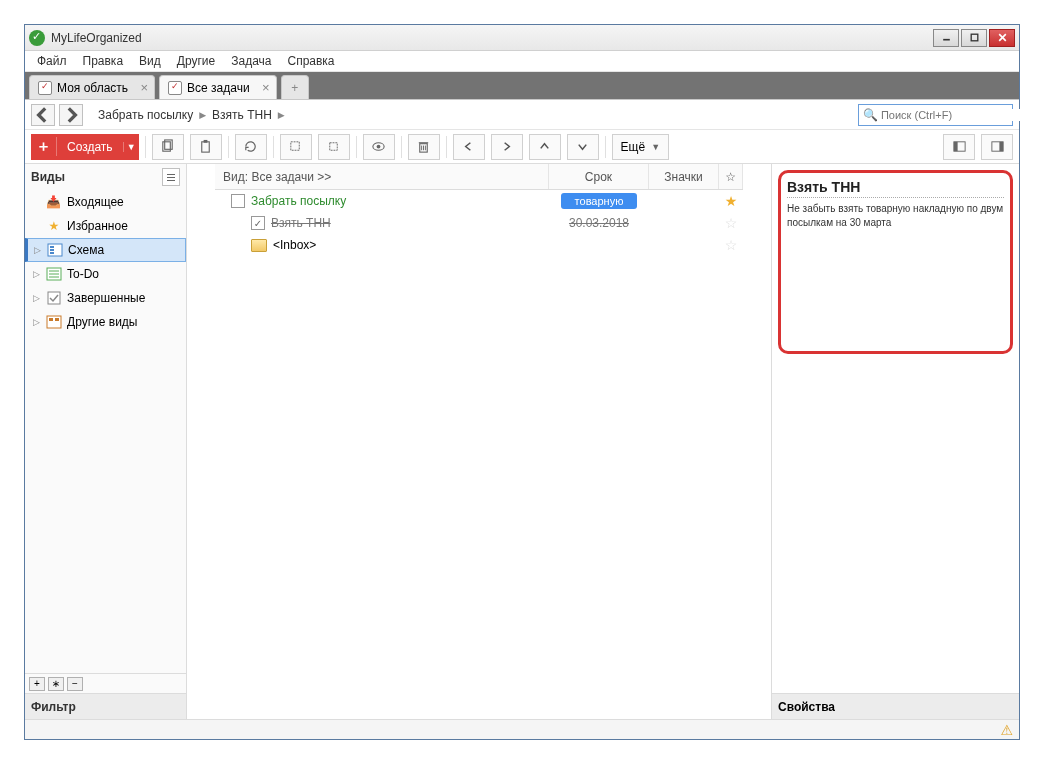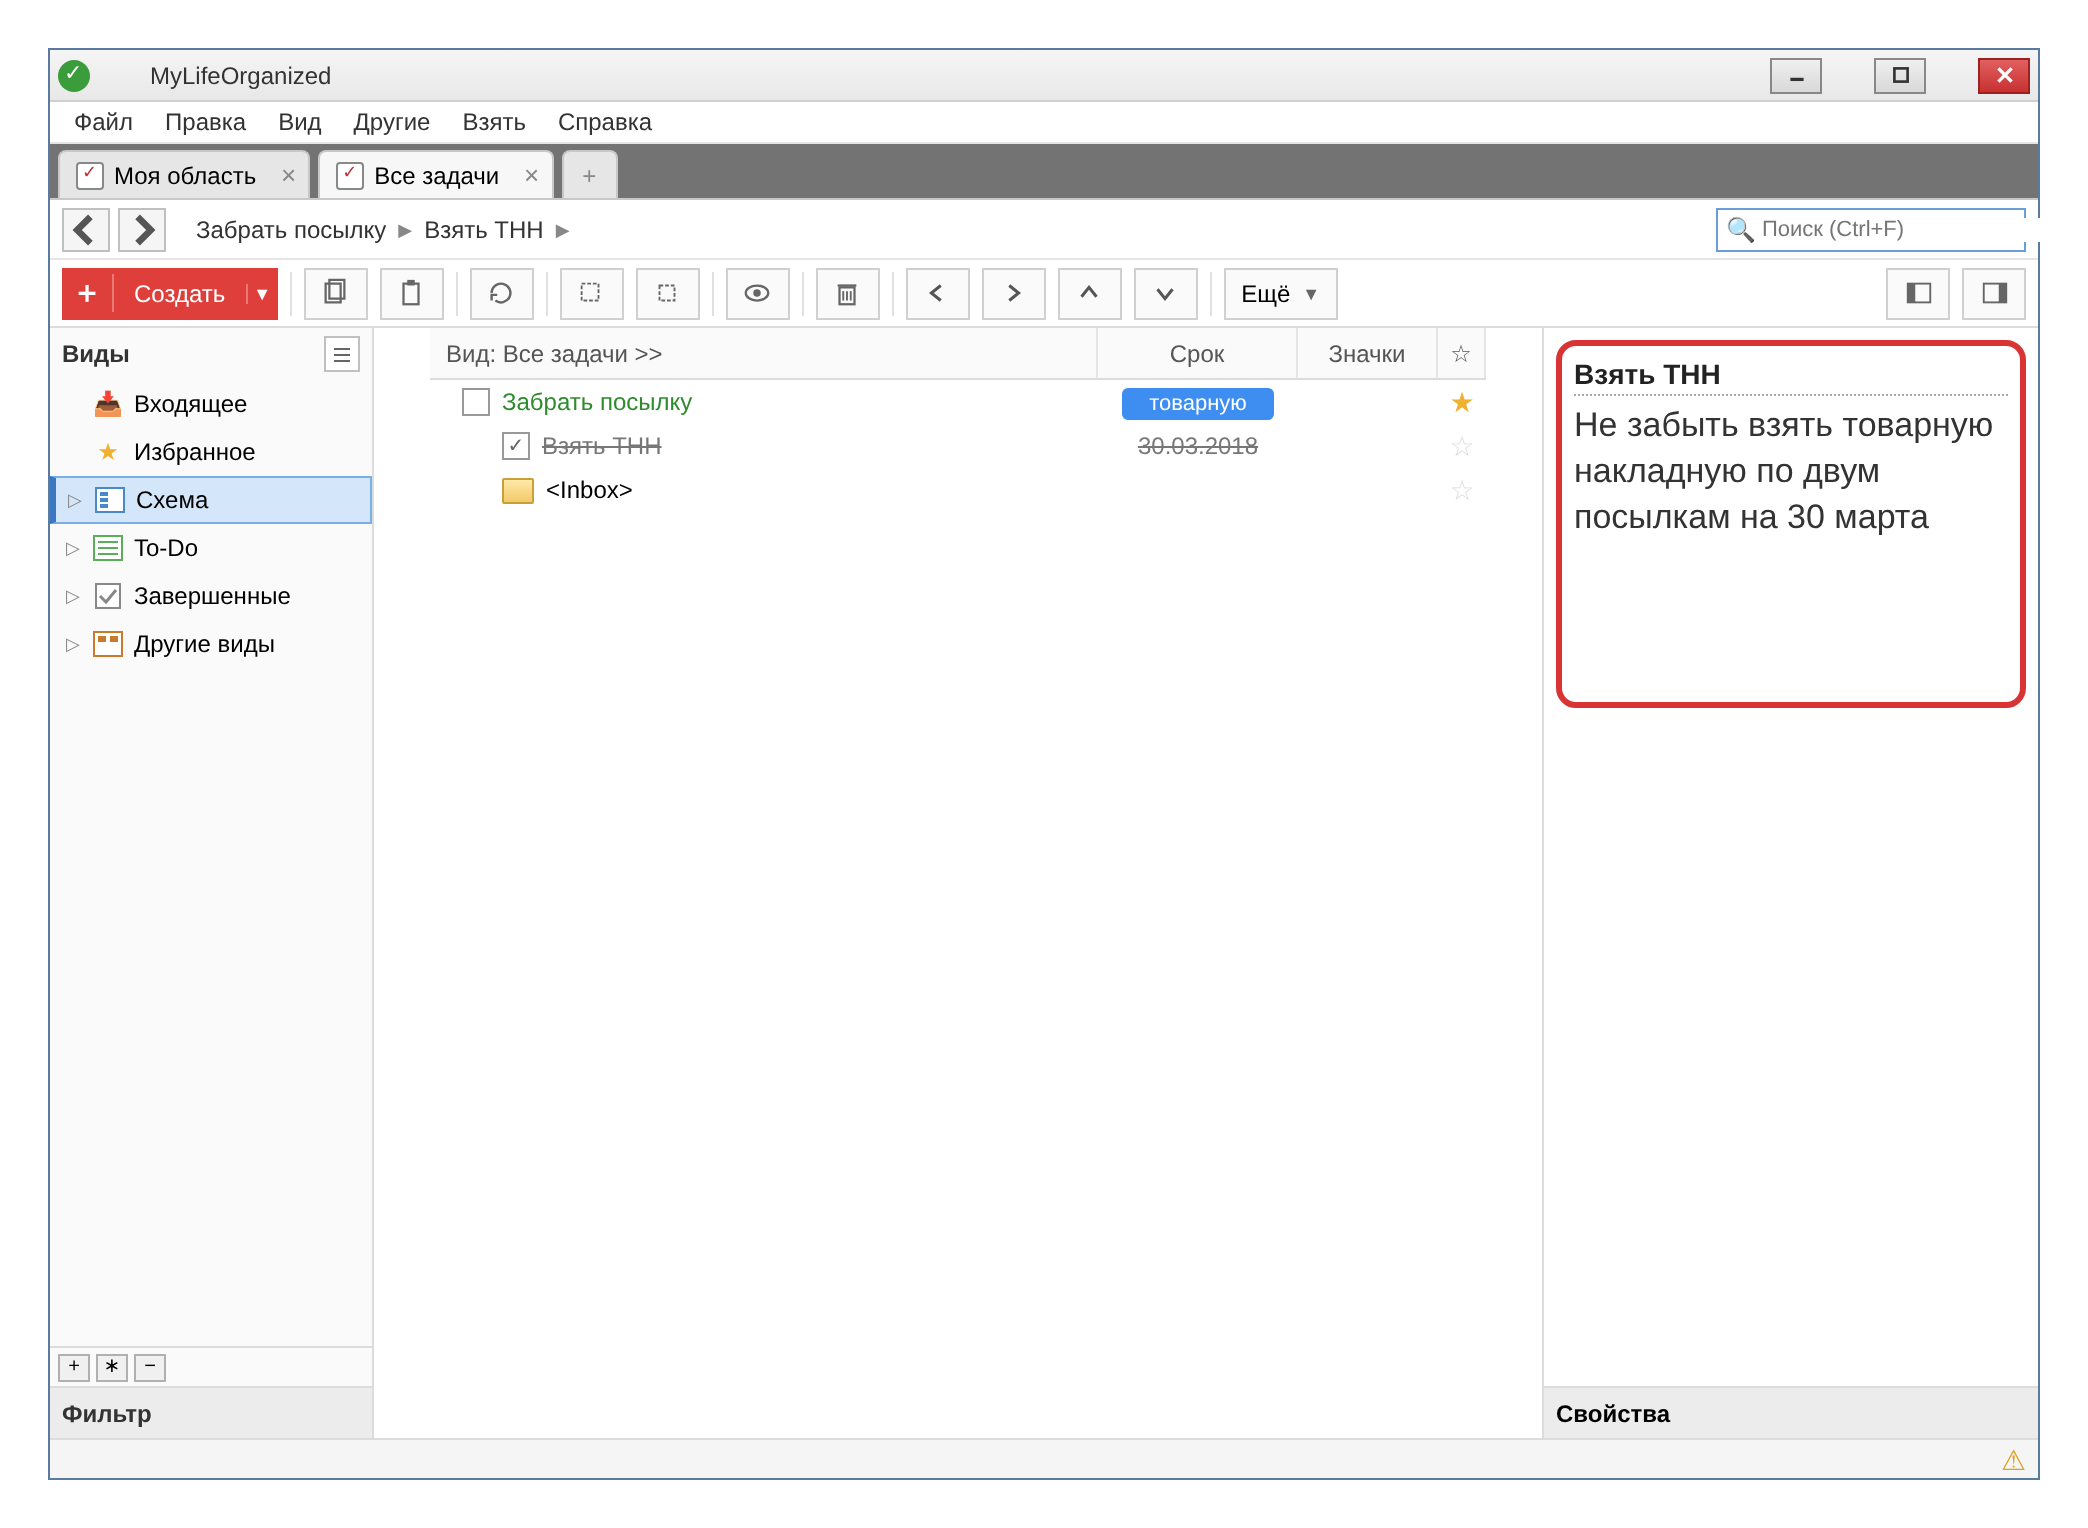--- a/index.html
+++ b/index.html
@@ -1,18 +1,18 @@
 <!DOCTYPE html>
 <html><head>
 <meta charset="utf-8">
 <style>
 * { box-sizing: border-box; margin: 0; padding: 0; font-family: 'Segoe UI', Tahoma, sans-serif; font-size: 12px; }
 body { background: #fff; padding: 24px; }
 .window { width: 996px; height: 716px; border: 1px solid #5a7aa0; background: #fff; display: flex; flex-direction: column; position: relative; }
-.titlebar { height: 26px; background: linear-gradient(#f5f5f5, #e8e8e8); display: flex; align-items: center; padding: 0 4px; border-bottom: 1px solid #d0d0d0; gap: 24px; }
+.titlebar { height: 26px; background: linear-gradient(#f5f5f5, #e8e8e8); display: flex; align-items: center; padding: 0 4px; border-bottom: 1px solid #d0d0d0; }
 .titlebar .app-icon { width: 16px; height: 16px; background: #3a9c3a; border-radius: 50%; margin-right: 6px; position: relative; }
 .titlebar .app-icon::after { content: '✓'; position: absolute; color: #fff; font-size: 11px; top: 0; left: 3px; }
 .titlebar .title { flex: 1; color: #333; }
 .win-btn { width: 26px; height: 18px; margin-left: 2px; border: 1px solid #888; background: linear-gradient(#f0f0f0,#d8d8d8); display: flex; align-items: center; justify-content: center; cursor: pointer; }
 .win-btn.close { background: linear-gradient(#e06060,#c83030); border-color: #a02020; }
 .win-btn svg { width: 11px; height: 11px; }
 .menubar { height: 21px; display: flex; align-items: center; padding: 0 4px; border-bottom: 1px solid #e5e5e5; }
 .menubar .mi { padding: 2px 8px; color: #333; cursor: pointer; }
 .tabsbar { height: 28px; background: #737373; display: flex; align-items: flex-end; padding: 0 4px; border-bottom: 1px solid #c8c8c8; }
 .doc-tab { height: 24px; padding: 0 26px 0 8px; background: #f7f7f7; border: 1px solid #c8c8c8; border-bottom: none; border-radius: 4px 4px 0 0; display: flex; align-items: center; margin-right: 4px; position: relative; cursor: pointer; }
@@ -68,21 +68,21 @@
 .task-row .strike { text-decoration: line-through; color: #777; }
 .task-row .due { width: 100px; text-align: center; }
 .due-pill { background: #3e8df0; color: #fff; padding: 2px 14px; border-radius: 3px; font-size: 11px; }
 .due-date { text-decoration: line-through; color: #777; }
 .task-row .znc { width: 70px; }
 .task-row .str { width: 24px; color: #f0b030; text-align: center; font-size: 14px; }
 .task-row .str.gray { color: #ddd; }
 .detail { width: 248px; border-left: 1px solid #dcdcdc; display: flex; flex-direction: column; }
 .detail-note { flex: 1; margin: 6px; border: 3px solid #d93333; border-radius: 10px; padding: 6px; background: #fff; }
 .detail-note .dtitle { font-weight: bold; font-size: 14px; color: #222; border-bottom: 1px dotted #aaa; padding-bottom: 2px; margin-bottom: 4px; }
-.detail-note .dbody { color: #333; font-size: 17px; line-height: 1.35; }
+.detail-note .dbody { color: #333; font-size: 10px; line-height: 1.35; }
 .detail-spacer { flex: 2; }
 .props-bar { height: 26px; background: #ececec; border-top: 1px solid #dcdcdc; display: flex; align-items: center; padding: 0 6px; font-weight: bold; font-size: 12px; }
 .statusbar { height: 20px; border-top: 1px solid #dcdcdc; background: #f5f5f5; display: flex; align-items: center; justify-content: flex-end; padding: 0 6px; }
 .statusbar .warn { color: #e0a020; font-size: 14px; }
 </style>
 </head>
 <body>
 
 <div class="window">
   <div class="titlebar">
@@ -104,21 +104,21 @@
           <line x1="8" y1="2" x2="2" y2="8" stroke="#fff" stroke-width="1.5"></line>
         </svg>
       </div>
   </div>
 
   <div class="menubar">
     <div class="mi">Файл</div>
     <div class="mi">Правка</div>
     <div class="mi">Вид</div>
     <div class="mi">Другие</div>
-    <div class="mi">Взять</div>
+    <div class="mi">Задача</div>
     <div class="mi">Справка</div>
   </div>
 
   <div class="tabsbar">
     <div class="doc-tab inactive">
       <div class="ticon"></div>
       <span>Моя область</span>
       <span class="tclose">×</span>
     </div>
     <div class="doc-tab">

